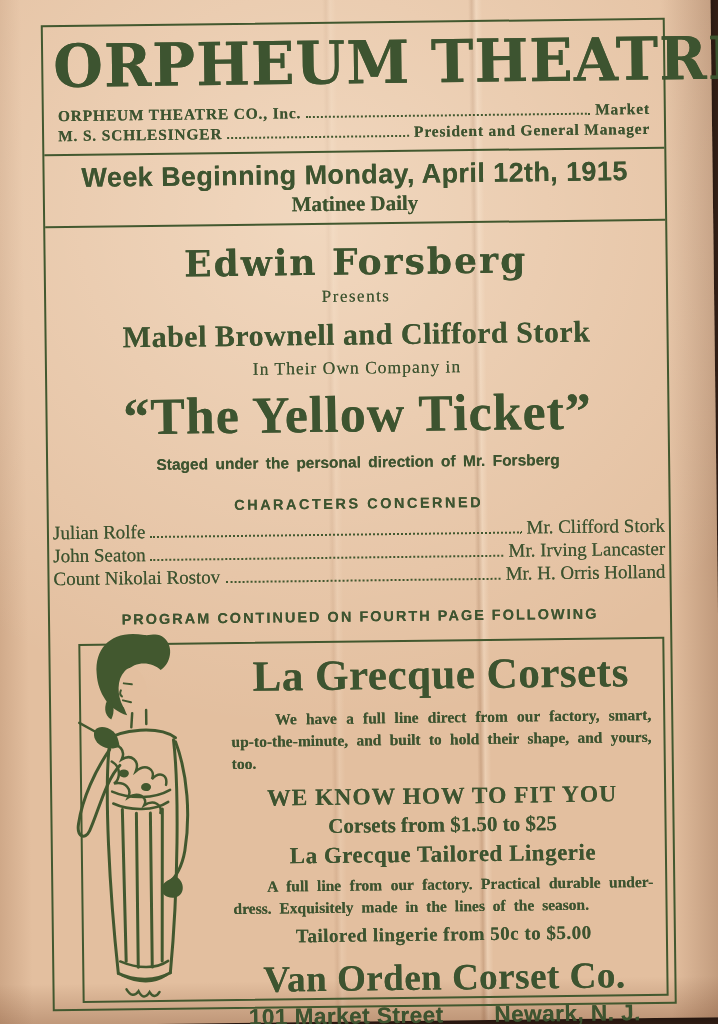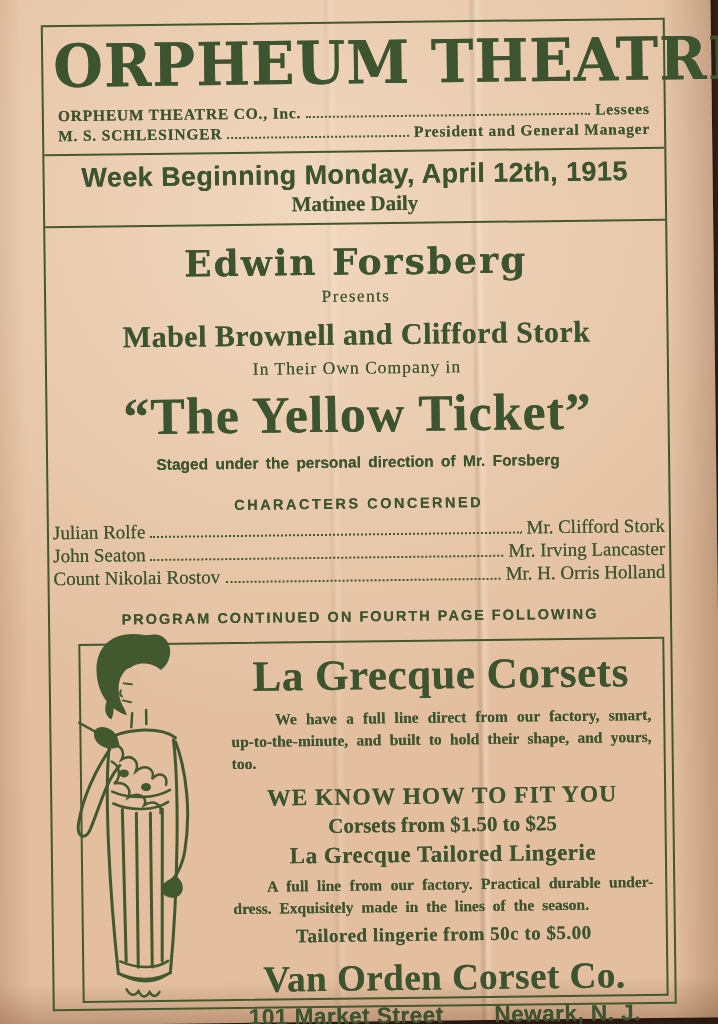--- a/index.html
+++ b/index.html
@@ -78,21 +78,21 @@
 <body>
 
 <div class="sheet">
   <div class="frame">
 
     <div class="masthead">ORPHEUM THEATRE</div>
 
     <div class="lessee">
       <span>ORPHEUM THEATRE CO., Inc.</span>
       <span class="leader"></span>
-      <span>Lessees</span>
+      <span>Market</span>
     </div>
     <div class="lessee">
       <span>M. S. SCHLESINGER</span>
       <span class="leader"></span>
       <span>President and General Manager</span>
     </div>
 
     <div class="rule"></div>
 
     <div class="week">

